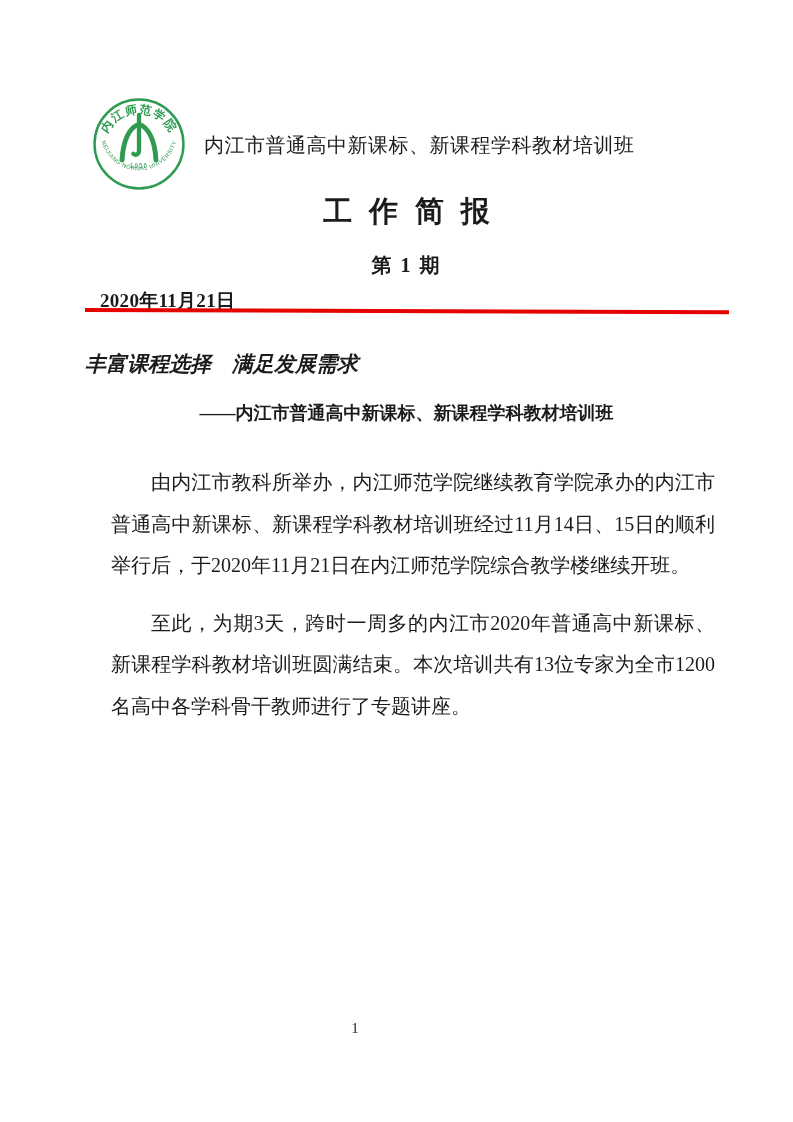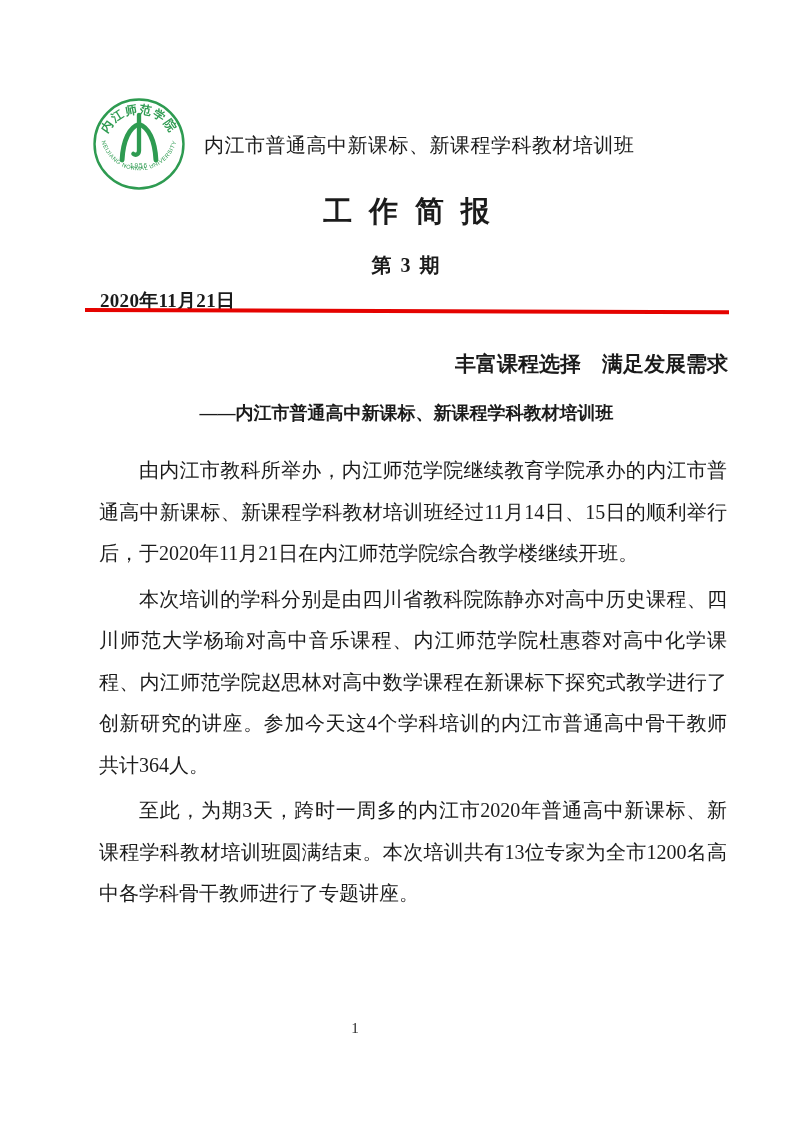--- a/index.html
+++ b/index.html
@@ -51,34 +51,35 @@
   .red-rule{
     position:absolute;left:85px;top:308px;
     width:644px;height:4px;
     background:#e50300;
     transform:rotate(0.2deg);transform-origin:left center;
   }
 
   
   .headline{
     position:absolute;left:85px;top:350px;width:643px;
-    text-align:right;font-size:21px;font-weight:bold;
+    text-align:left;font-size:21px;font-weight:bold;
     white-space:pre;
+    font-style:italic;
   }
   .subheadline{
     position:absolute;left:85px;top:401px;width:643px;
     text-align:center;font-size:18px;font-weight:bold;
     white-space:nowrap;
   }
   .article-body{
     position:absolute;left:95px;top:446px;width:636px;
     font-size:20px;line-height:41.5px;
     text-align:justify;
   }
-  .article-body p{margin:4px;text-indent:2em;}
+  .article-body p{margin:16px;text-indent:2em;}
 
   .page-number{
     position:absolute;left:330px;top:1020px;width:50px;
     text-align:center;font-size:15px;color:#2a2a2a;
   }
 </style>
 </head>
 <body>
 
 <div class="page">
@@ -99,30 +100,29 @@
       <path class="emblem" stroke-width="5.2" d="M 32,67 C 33,46 40,32 50,29 C 60,32 67,46 68,67"></path>
       <path class="emblem" stroke-width="4.6" d="M 50,19 L 50,57 C 50,61 46.5,62.5 44,60.5"></path>
     </g>
     <text class="seal-year" x="50" y="76">· 1956 ·</text>
   </svg>
 
   <div class="banner-title">内江市普通高中新课标、新课程学科教材培训班</div>
 
   <div class="bulletin-title">工作简报</div>
 
-  <div class="issue-label">第 3 期</div>
+  <div class="issue-label">第 1 期</div>
 
   <div class="date-label">2020年11月21日</div>
 
   <div class="red-rule"></div>
 
   <div class="headline">丰富课程选择　满足发展需求</div>
   <div class="subheadline">——内江市普通高中新课标、新课程学科教材培训班</div>
 
   <div class="article-body">
     <p>由内江市教科所举办，内江师范学院继续教育学院承办的内江市普通高中新课标、新课程学科教材培训班经过11月14日、15日的顺利举行后，于2020年11月21日在内江师范学院综合教学楼继续开班。</p>
-    <p>本次培训的学科分别是由四川省教科院陈静亦对高中历史课程、四川师范大学杨瑜对高中音乐课程、内江师范学院杜惠蓉对高中化学课程、内江师范学院赵思林对高中数学课程在新课标下探究式教学进行了创新研究的讲座。参加今天这4个学科培训的内江市普通高中骨干教师共计364人。</p>
     <p>至此，为期3天，跨时一周多的内江市2020年普通高中新课标、新课程学科教材培训班圆满结束。本次培训共有13位专家为全市1200名高中各学科骨干教师进行了专题讲座。</p>
   </div>
 
   <div class="page-number">1</div>
 
 </div>
 
 </body></html>

